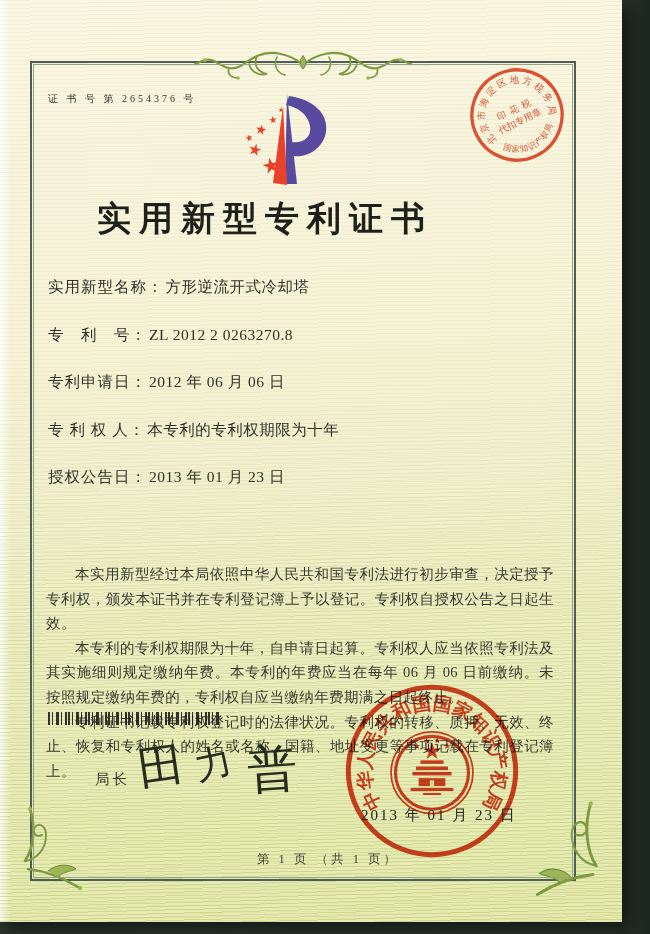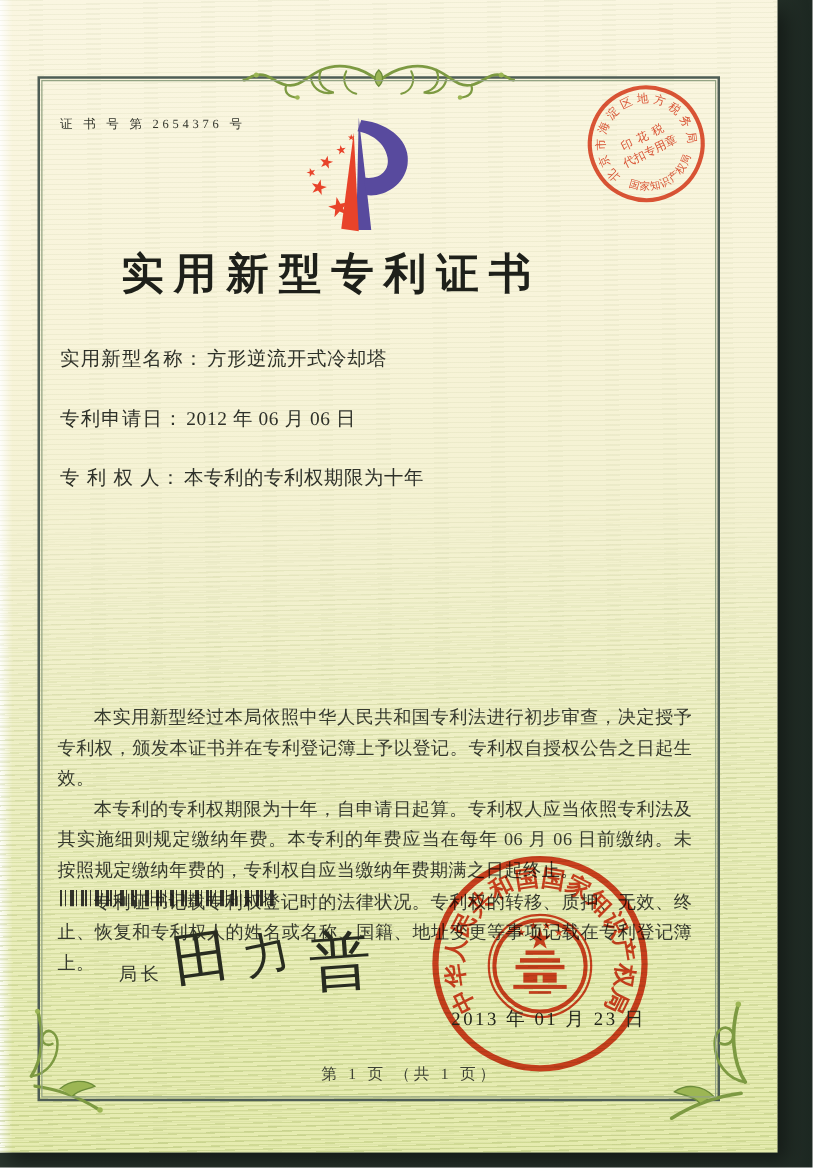--- a/index.html
+++ b/index.html
@@ -179,24 +179,30 @@
     <text x="50" y="60" text-anchor="middle" font-size="9.5" fill="#dd4527">代扣专用章</text>
   </svg>
 
   <div class="title">实用新型专利证书</div>
 
   <div class="fields">
     <div class="field-row">
       <span class="lbl">实用新型名称：</span><span class="val">方形逆流开式冷却塔</span>
     </div>
     <div class="field-row">
+      <span class="lbl">专　利　号：</span><span class="val">ZL 2012 2 0263270.8</span>
+    </div>
+    <div class="field-row">
       <span class="lbl">专利申请日：</span><span class="val">2012 年 06 月 06 日</span>
     </div>
     <div class="field-row">
       <span class="lbl">专 利 权 人：</span><span class="val">本专利的专利权期限为十年</span>
+    </div>
+    <div class="field-row">
+      <span class="lbl">授权公告日：</span><span class="val">2013 年 01 月 23 日</span>
     </div>
   </div>
 
   <div class="paragraphs">
     <p>本实用新型经过本局依照中华人民共和国专利法进行初步审查，决定授予专利权，颁发本证书并在专利登记簿上予以登记。专利权自授权公告之日起生效。</p>
     <p>本专利的专利权期限为十年，自申请日起算。专利权人应当依照专利法及其实施细则规定缴纳年费。本专利的年费应当在每年 06 月 06 日前缴纳。未按照规定缴纳年费的，专利权自应当缴纳年费期满之日起终止。</p>
     <p>专利证书记载专利权登记时的法律状况。专利权的转移、质押、无效、终止、恢复和专利权人的姓名或名称、国籍、地址变更等事项记载在专利登记簿上。</p>
   </div>
 
   <div class="barcode"></div>

